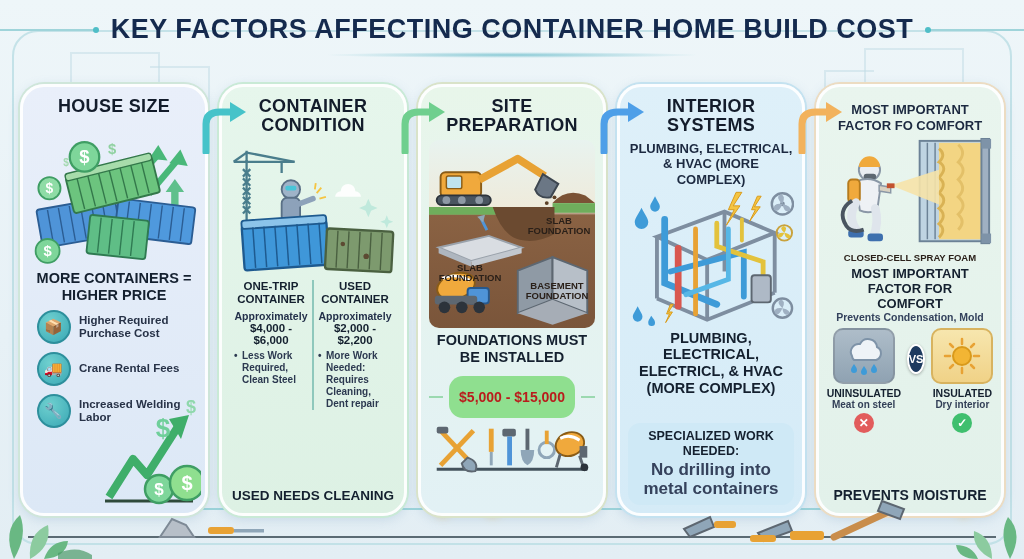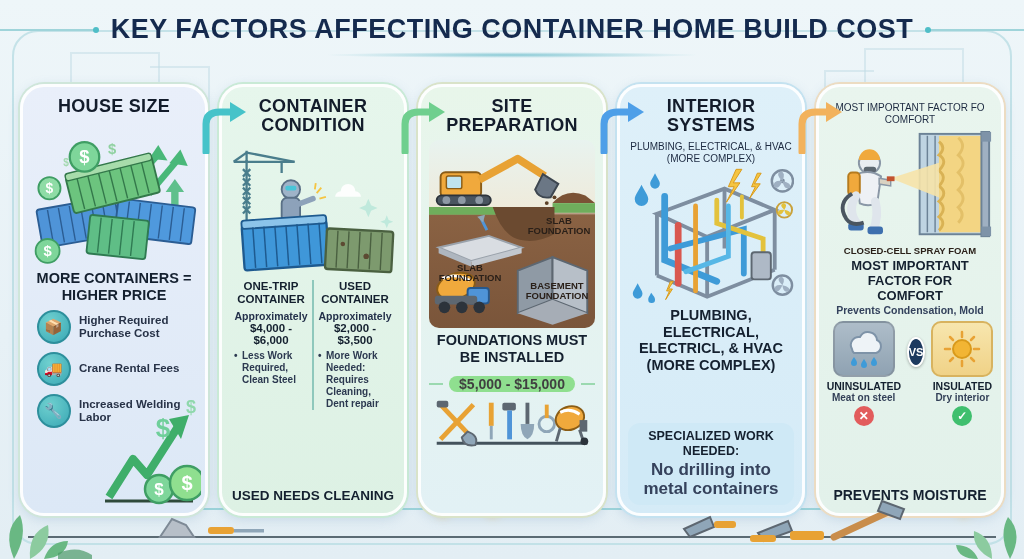--- a/index.html
+++ b/index.html
@@ -34,21 +34,21 @@
   .panel { flex:1 1 0; border-radius:24px; position:relative; overflow:hidden;
     border:3px solid rgba(255,255,255,.9);
     box-shadow: 0 3px 12px rgba(110,150,190,.28); padding:10px 8px 8px; display:flex; flex-direction:column; }
   .p1 { background:linear-gradient(180deg,#e9effa, #dce8f6); box-shadow:0 0 0 2px #cfe6da, 0 3px 12px rgba(110,150,190,.28);}
   .p2 { background:linear-gradient(180deg,#e6f6ec, #ddf1e4); box-shadow:0 0 0 2px #c9ead6, 0 3px 12px rgba(110,150,190,.28);}
   .p3 { background:linear-gradient(180deg,#e8f6ea, #e2f1f5); box-shadow:0 0 0 2px #d9e3c9, 0 3px 12px rgba(110,150,190,.28);}
   .p4 { background:linear-gradient(180deg,#def0f9, #d5ebf7); box-shadow:0 0 0 2px #c4e2f0, 0 3px 12px rgba(110,150,190,.28);}
   .p5 { background:linear-gradient(180deg,#e9f5ee, #e2f1ea); box-shadow:0 0 0 2px #ecdcc2, 0 3px 12px rgba(110,150,190,.28);}
 
   .panel-title { text-align:center; font-weight:bold; color:#131c2b; font-size:18px; line-height:1.08; letter-spacing:.3px; }
-  .panel-sub { text-align:center; font-weight:normal; color:#1c2940; font-size:10px; line-height:1.2; margin-top:5px; }
+  .panel-sub { text-align:center; font-weight:bold; color:#1c2940; font-size:13px; line-height:1.2; margin-top:5px; }
   .illus { width:100%; display:block; }
 
   
   .statement { text-align:center; font-weight:bold; font-size:14.5px; line-height:1.15; color:#14202f; margin:4px 0 6px; }
   .fact-list { display:flex; flex-direction:column; gap:8px; padding-left:6px; position:relative; z-index:2;}
   .fact { display:flex; align-items:center; gap:8px; }
   .fact .bubble { width:34px; height:34px; min-width:34px; border-radius:50%;
      background:radial-gradient(circle at 35% 30%, #6fd0cf, #3aa8b5); border:2px solid #2d8f9c;
      display:flex; align-items:center; justify-content:center; font-size:15px; }
   .fact .lbl { font-size:11.5px; font-weight:bold; color:#273247; line-height:1.15; }
@@ -62,22 +62,22 @@
   .col-price-label { font-weight:bold; font-size:10.5px; color:#23304a; margin-top:4px;}
   .col-price { font-weight:bold; font-size:11.5px; color:#14202f; }
   .col-note { font-size:10px; font-weight:bold; color:#2c3950; text-align:left; margin-top:4px; padding-left:8px; line-height:1.2; position:relative;}
   .col-note::before { content:"•"; position:absolute; left:0; top:0; }
   .panel-footer { text-align:center; font-weight:bold; font-size:13.5px; color:#14202f; margin-top:auto; padding:4px 0 2px; }
 
   
   .site-scene { position:relative; height:188px; border-radius:10px; overflow:hidden; margin-top:4px;
      background:linear-gradient(180deg,#e8f3ef 0%, #efeada 38%, #8a6243 40%, #7a553a 100%); }
   .scene-label { position:absolute; font-size:9.5px; font-weight:bold; color:#2a2019; text-align:center; line-height:1.1; }
-  .pill { margin:5px auto 4px; background:#8fdf8f; border-radius:14px; padding:0 10px;
-     font-weight:bold; font-size:14px; color:#404040; width:max-content; }
+  .pill { margin:5px auto 4px; background:#8fdf8f; border-radius:14px; padding:13px 10px;
+     font-weight:bold; font-size:14px; color:#b91c1c; width:max-content; }
   .pill-row { display:flex; align-items:center; gap:4px; justify-content:center; }
   .pill-row .dash { flex:0 0 14px; border-top:2px solid #9bd9b0; }
 
   
   .footer-box { background:#cfe9f6; border-radius:12px; padding:6px 6px; margin-top:auto; text-align:center;}
   .footer-box .fh { font-weight:bold; font-size:12.5px; color:#14202f; line-height:1.15;}
   .footer-box .fn { font-weight:bold; font-size:17px; color:#35425c; margin-top:2px; line-height:1.15;}
 
   
   .compare { display:flex; align-items:flex-start; justify-content:center; gap:6px; margin-top:4px; position:relative;}
@@ -282,21 +282,21 @@
     <div class="cols">
       <div class="col">
         <div class="col-head">ONE-TRIP CONTAINER</div>
         <div class="col-price-label">Approximately</div>
         <div class="col-price">$4,000 - $6,000</div>
         <div class="col-note">Less Work Required, Clean Steel</div>
       </div>
       <div class="col">
         <div class="col-head">USED CONTAINER</div>
         <div class="col-price-label">Approximately</div>
-        <div class="col-price">$2,000 - $3,500</div>
+        <div class="col-price">$2,000 - $2,200</div>
         <div class="col-note">More Work Needed: Requires Cleaning, Dent repair</div>
       </div>
     </div>
     <div class="panel-footer">USED NEEDS CLEANING</div>
   </section>
 
   <section class="panel p3">
     <h2 class="panel-title">SITE PREPARATION</h2>
     <div class="site-scene">
       <svg width="100%" height="100%" viewBox="0 0 172 188">

